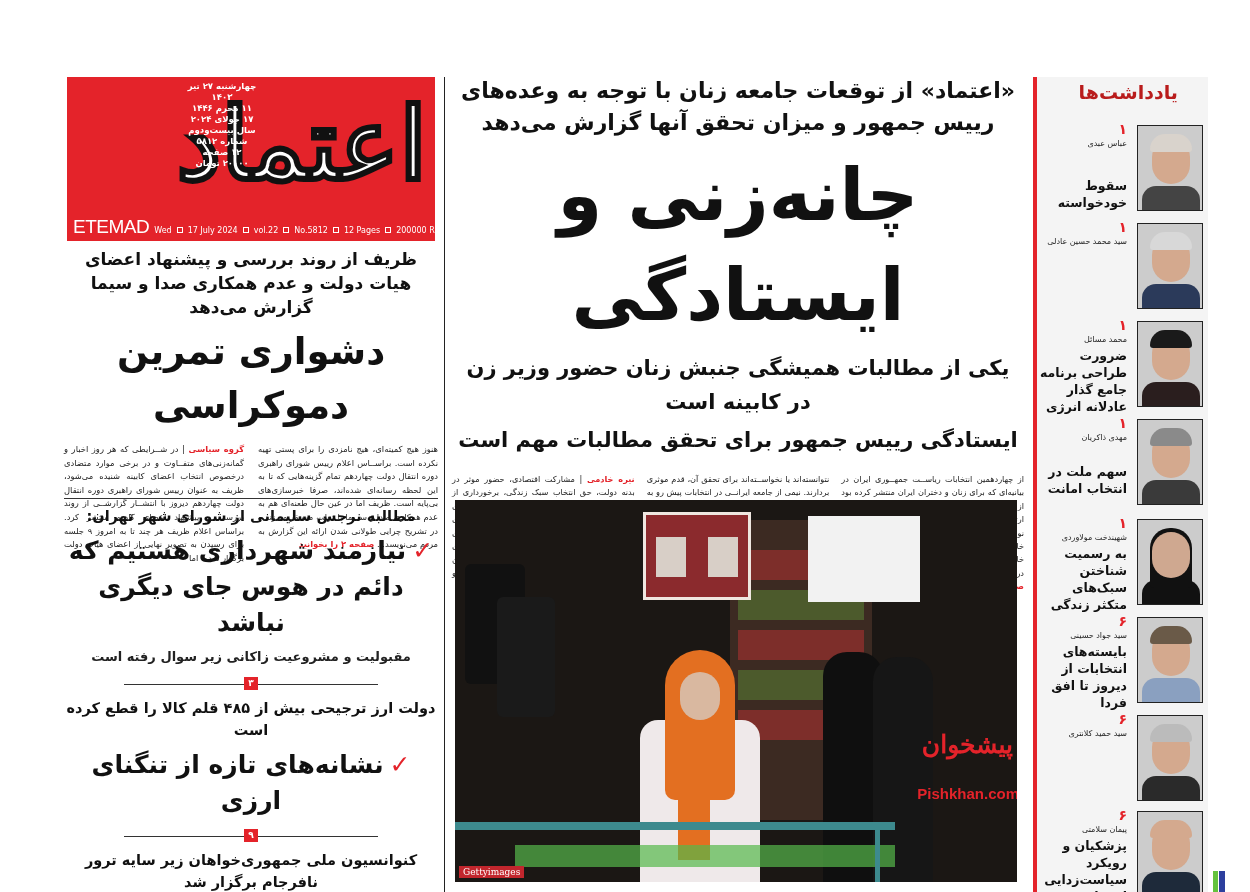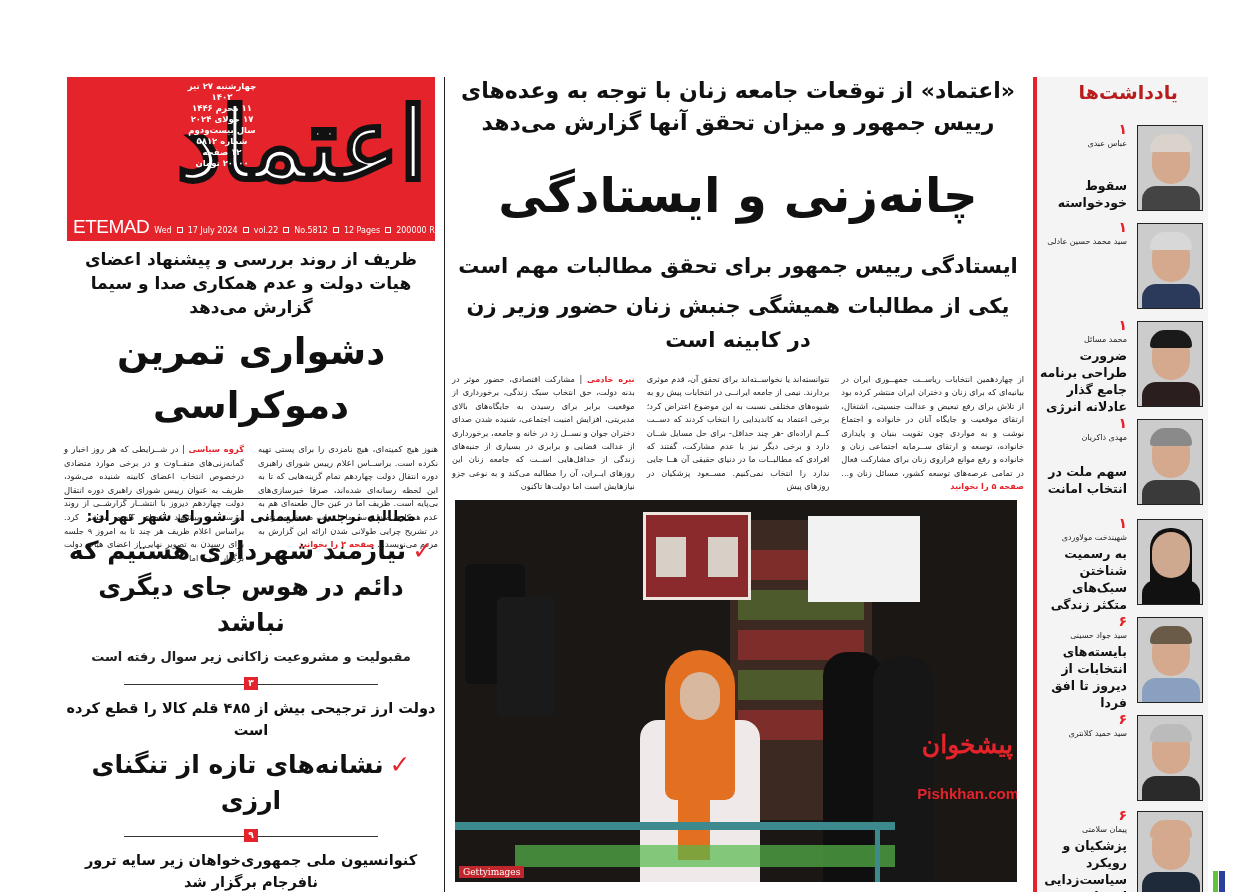--- a/index.html
+++ b/index.html
@@ -32,21 +32,21 @@
   .big-head { font-size: 25px; font-weight: bold; line-height: 36px; }
   .check { color: #e4232a; font-weight: bold; margin-left: 6px; }
   .small-deck { font-size: 13px; font-weight: bold; line-height: 20px; color: #222; }
   .page-sep { position: relative; height: 14px; margin: 6px 0; }
   .page-sep .line { position: absolute; left: 60px; right: 60px; top: 7px; height: 1px; background: #333; }
   .page-sep .num { position: absolute; left: 50%; top: 0; transform: translateX(-50%); background: #e4232a; color: #fff; font-size: 9px; width: 14px; height: 13px; line-height: 13px; text-align: center; font-weight: bold; }
 
   
   #center-col { position: absolute; left: 452px; top: 75px; width: 572px; }
   #deck-top { font-size: 22px; font-weight: bold; line-height: 32px; text-align: center; direction: rtl; }
-  #main-headline { font-size: 48px; font-weight: bold; line-height: 100px; text-align: center; direction: rtl; margin-top: 6px; letter-spacing: -1px; }
+  #main-headline { font-size: 72px; font-weight: bold; line-height: 100px; text-align: center; direction: rtl; margin-top: 6px; letter-spacing: -1px; }
   #sub1 { font-size: 21px; font-weight: bold; line-height: 34px; text-align: center; direction: rtl; margin-top: 4px; }
   #sub2 { font-size: 21px; font-weight: bold; line-height: 34px; text-align: center; direction: rtl; margin-top: 6px; }
   #center-body { display: flex; flex-direction: row-reverse; gap: 12px; margin-top: 16px; direction: rtl; }
   #center-body .body-col { font-size: 8.2px; line-height: 13.4px; }
 
   
   #photo { position: absolute; left: 455px; top: 500px; width: 562px; height: 382px; background: #1b1714; overflow: hidden; }
   .ph { position: absolute; }
   #poster { left: 188px; top: 12px; width: 108px; height: 88px; background: #8b2a2d; border: 3px solid #efe6e0; }
   #poster-inner-a { position: absolute; left: 10px; top: 22px; width: 30px; height: 40px; background: #d8cfc7; }
@@ -148,22 +148,22 @@
       <div class="num">۹</div>
     </div>
 
   <div class="center sub-kicker" style="margin-top:2px;">کنوانسیون ملی جمهوری‌خواهان زیر سایه ترور نافرجام برگزار شد</div>
 
 </div>
 
 <div id="center-col">
   <div id="deck-top">«اعتماد» از توقعات جامعه زنان با توجه به وعده‌های رییس جمهور و میزان تحقق آنها گزارش می‌دهد</div>
   <div id="main-headline">چانه‌زنی و ایستادگی</div>
+  <div id="sub2">یکی از مطالبات همیشگی جنبش زنان حضور وزیر زن در کابینه است</div>
   <div id="sub1">ایستادگی رییس جمهور برای تحقق مطالبات مهم است</div>
-  <div id="sub2">یکی از مطالبات همیشگی جنبش زنان حضور وزیر زن در کابینه است</div>
   <div id="center-body">
     <div class="body-col"><span class="red">نیره خادمی</span> | <span>مشارکت اقتصادی، حضور موثر در بدنه دولت، حق انتخاب سبک زندگی، برخورداری از موقعیت برابر برای رسیدن به جایگاه‌های بالای مدیریتی، افزایش امنیت اجتماعی، شنیده شدن صدای دختران جوان و نســل زد در خانه و جامعه، برخورداری از عدالت قضایی و برابری در بسیاری از جنبه‌های زندگی از حداقل‌هایی اســت که جامعه زنان این روزهای ایــران، آن را مطالبه می‌کند و به نوعی جزو نیازهایش است اما دولت‌ها تاکنون</span></div>
     <div class="body-col"><span>نتوانسته‌اند یا نخواســته‌اند برای تحقق آن، قدم موثری بردارند. نیمی از جامعه ایرانــی در انتخابات پیش رو به شیوه‌های مختلفی نسبت به این موضوع اعتراض کرد؛ برخی اعتماد به کاندیدایی را انتخاب کردند که دســت کــم اراده‌ای -هر چند حداقل- برای حل مسایل شــان دارد و برخی دیگر نیز با عدم مشارکت، گفتند که افرادی که مطالبــات ما در دنیای حقیقی آن هــا جایی ندارد را انتخاب نمی‌کنیم. مســعود پزشکیان در روزهای پیش</span></div>
     <div class="body-col"><span>از چهاردهمین انتخابات ریاســت جمهــوری ایران در بیانیه‌ای که برای زنان و دختران ایران منتشر کرده بود از تلاش برای رفع تبعیض و عدالت جنسیتی، اشتغال، ارتقای موقعیت و جایگاه آنان در خانواده و اجتماع نوشت و به مواردی چون تقویت بنیان و پایداری خانواده، توسعه و ارتقای ســرمایه اجتماعی زنان و خانواده و رفع موانع فراروی زنان برای مشارکت فعال در تمامی عرصه‌های توسعه کشور، مسائل زنان و...</span> <span class="more-link">صفحه ۵ را بخوانید</span></div>
   </div>
 </div>
 
 <div id="photo">
   <div class="ph" id="speaker1"></div>
   <div class="ph" id="speaker2"></div>

